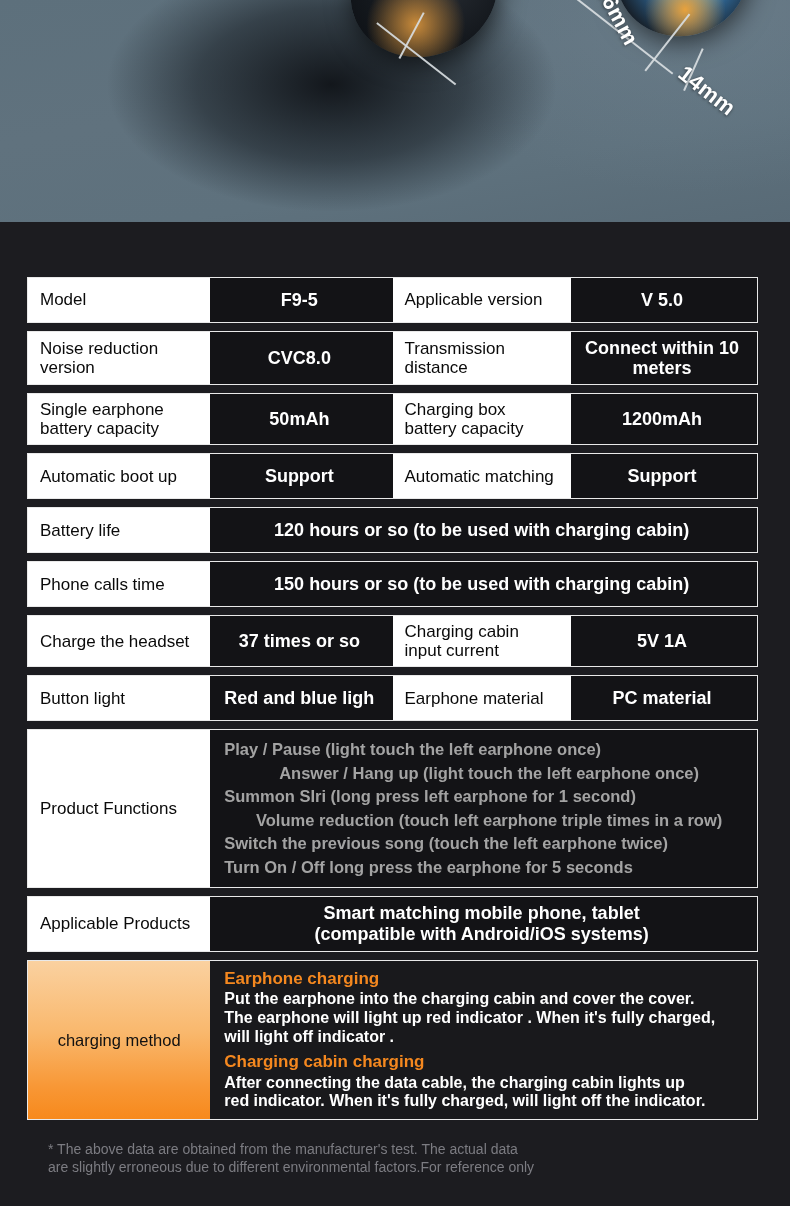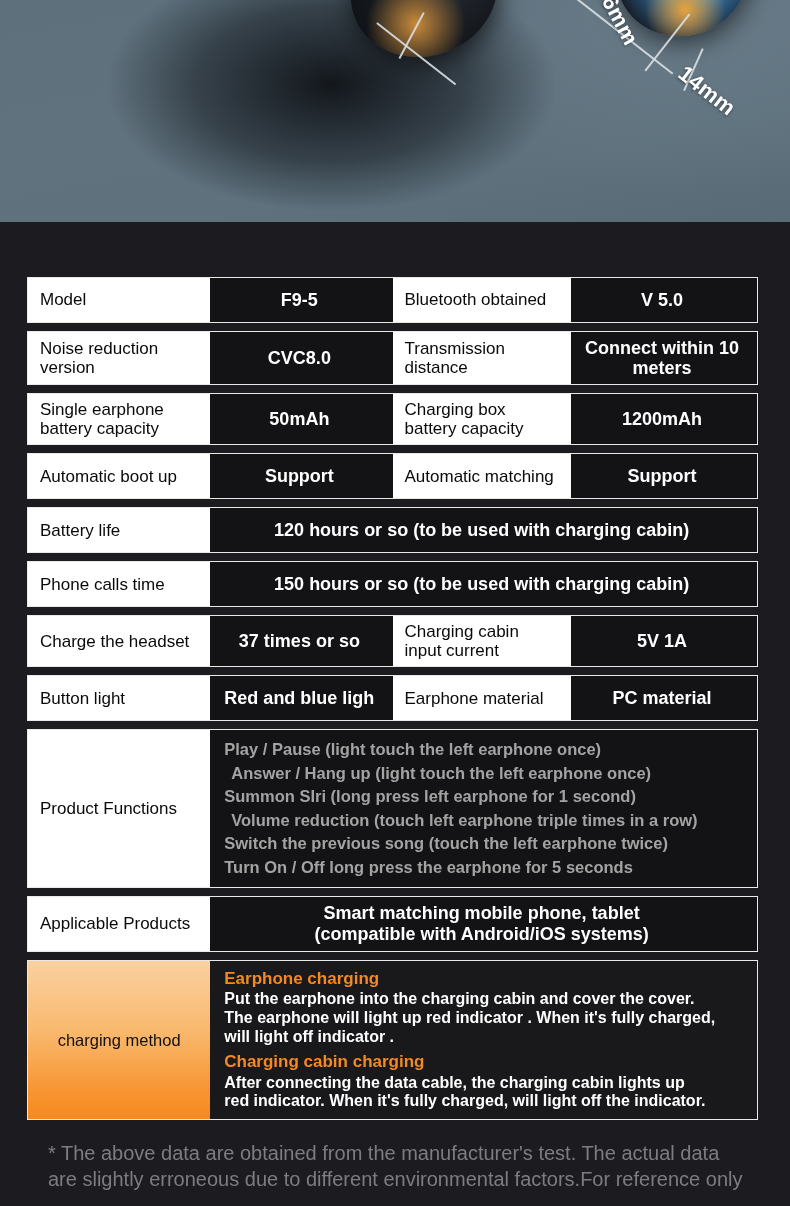--- a/index.html
+++ b/index.html
@@ -121,21 +121,21 @@
     background: #131316;
     color: #a3a3a3;
     width: 75.0%;
     box-sizing: border-box;
     padding: 8px 10px 8px 14px;
     font-size: 16.5px;
     font-weight: 600;
     line-height: 1.42;
   }
   .fn-list div { white-space: nowrap; }
-  .fn-indent { padding-left: 7px; }
+  .fn-indent { padding-left: 7px; text-align: center; }
 
   
   .row-charging {
     display: flex;
     border: 1.5px solid #e9e9e9;
     box-sizing: border-box;
     margin-bottom: 8px;
   }
   .charge-label {
     width: 25.0%;
@@ -169,21 +169,21 @@
   }
   .charge-text div { white-space: nowrap; }
 
   
   #footnote {
     position: absolute;
     left: 48px;
     top: 1140px;
     width: 700px;
     color: #7c7c82;
-    font-size: 20px;
+    font-size: 14px;
     line-height: 1.3;
     font-weight: 400;
   }
   #footnote div { white-space: nowrap; }
 </style>
 </head>
 <body>
 
 <div id="page">
 
@@ -200,21 +200,21 @@
 
     <div class="dim-label" style="left:584px; top:2px; transform:rotate(62deg);">26mm</div>
     <div class="dim-label" style="left:674px; top:78px; transform:rotate(38deg);">14mm</div>
   </div>
 
   <div id="table">
 
     <div class="row tall">
       <div class="cell label c1">Model</div>
       <div class="cell value c2">F9-5</div>
-      <div class="cell label c3">Bluetooth obtained</div>
+      <div class="cell label c3">Applicable version</div>
       <div class="cell value c4">V 5.0</div>
     </div>
 
     <div class="row tall">
       <div class="cell label c1">Noise reduction version</div>
       <div class="cell value c2">CVC8.0</div>
       <div class="cell label c3">Transmission distance</div>
       <div class="cell value c4">Connect within 10 meters</div>
     </div>
 

